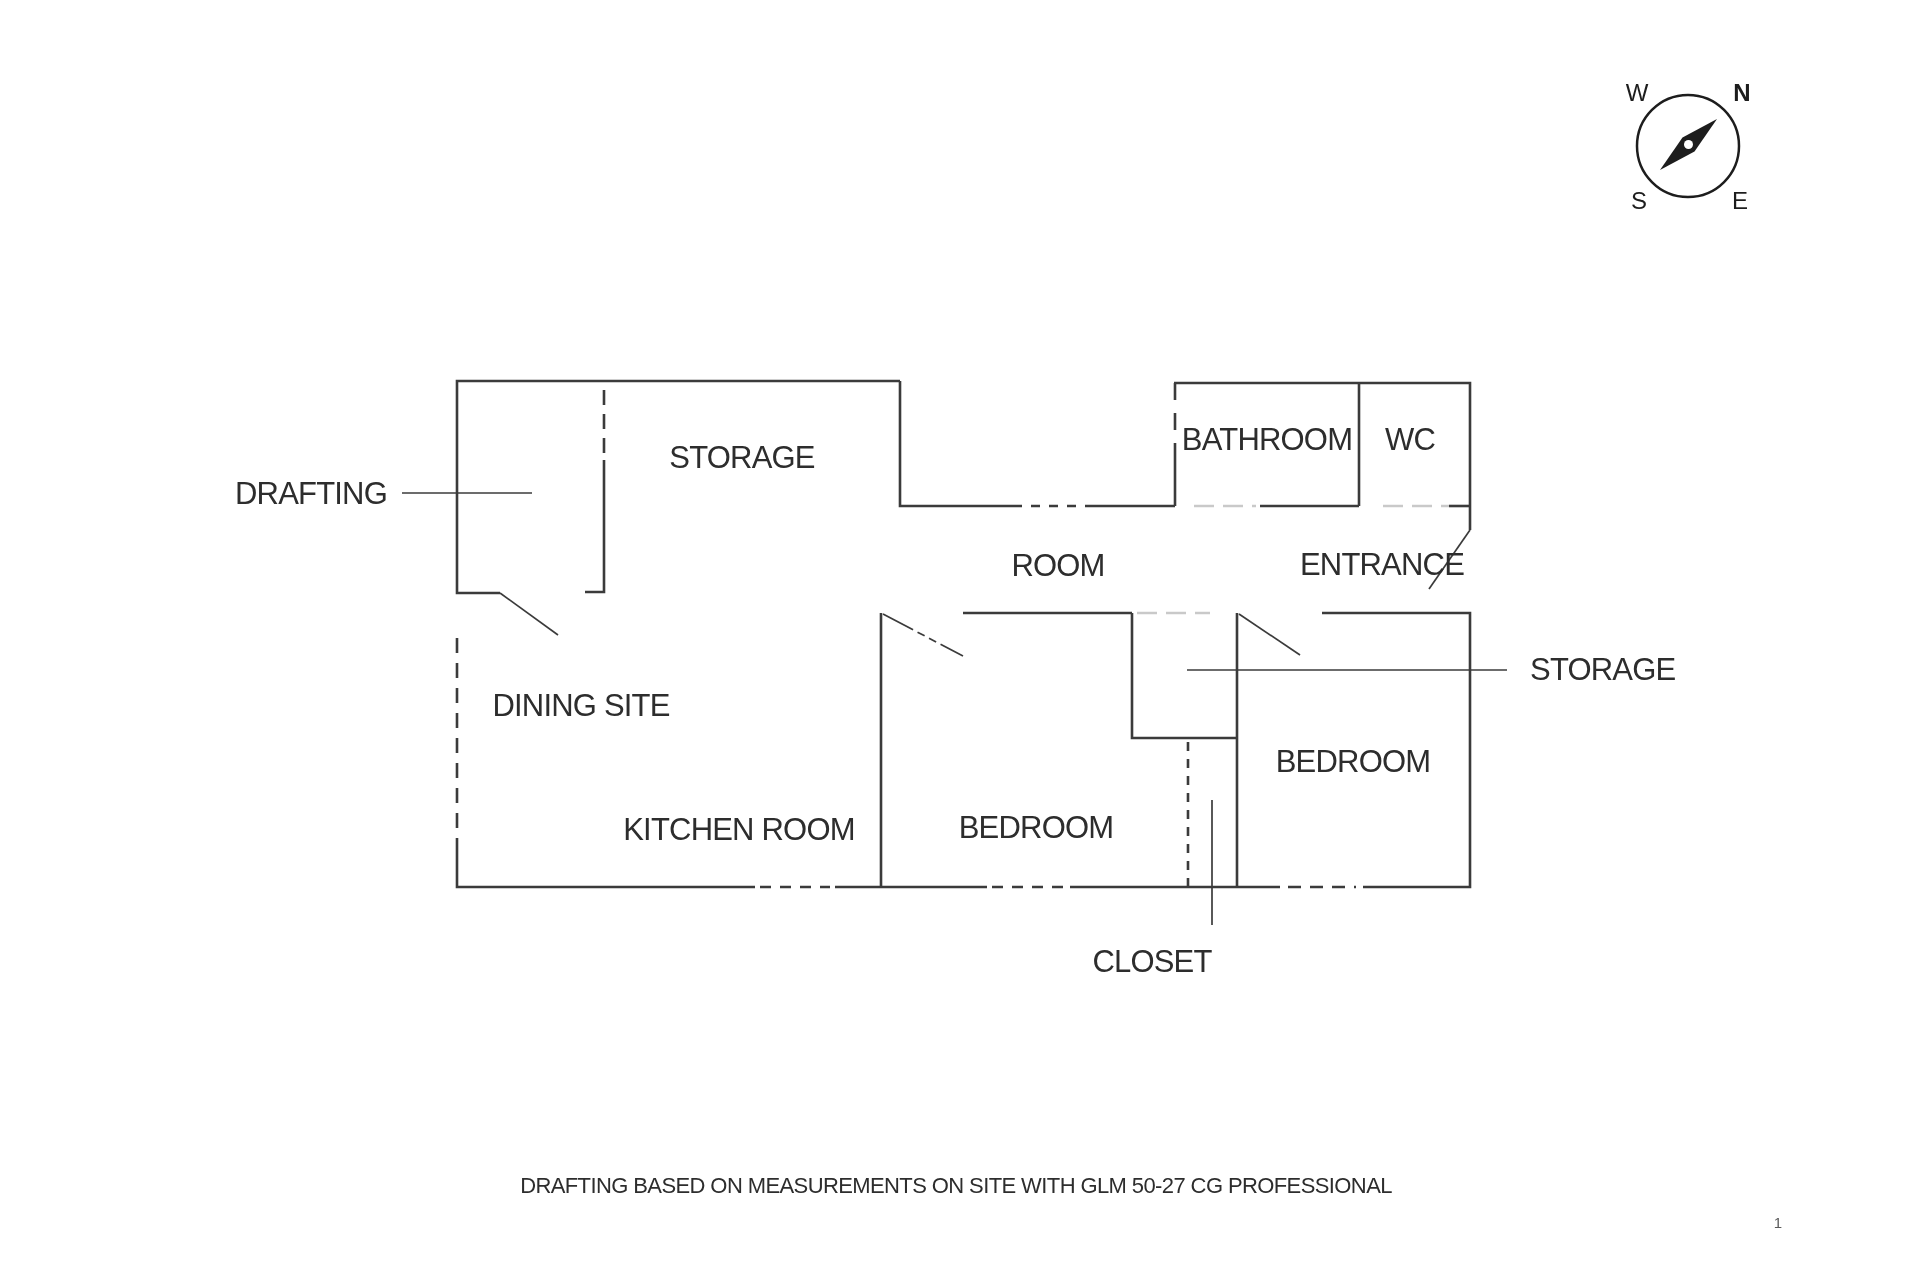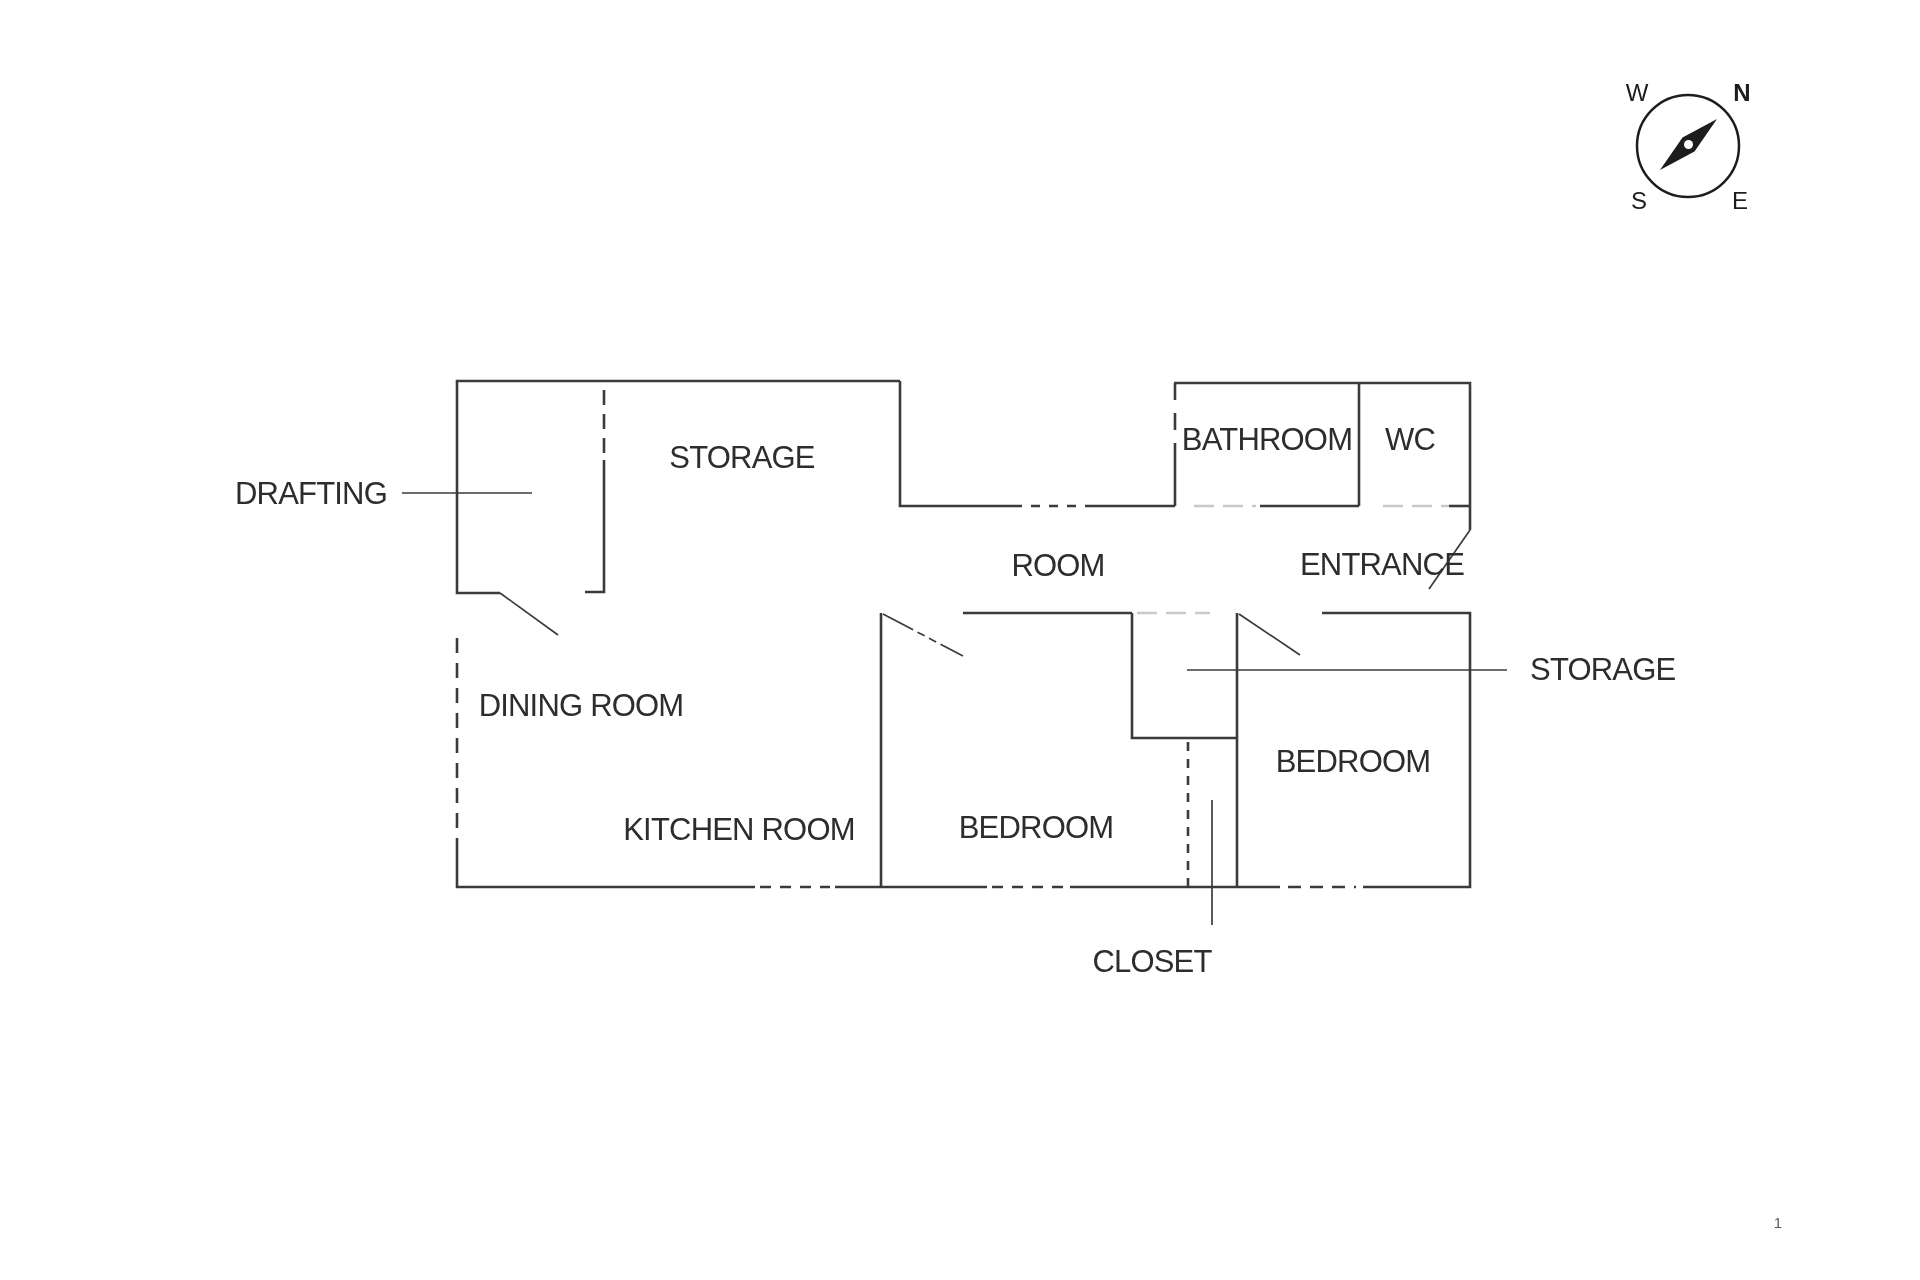--- a/index.html
+++ b/index.html
@@ -121,22 +121,23 @@
       <text class="compass-letter" x="1740" y="209" text-anchor="middle">E</text>
     </g>
   </svg>
 
   <div class="lbl" style="left:311px;top:494px">DRAFTING</div>
   <div class="lbl" style="left:742px;top:458px">STORAGE</div>
   <div class="lbl" style="left:1267px;top:440px">BATHROOM</div>
   <div class="lbl" style="left:1410px;top:440px">WC</div>
   <div class="lbl" style="left:1058px;top:566px">ROOM</div>
   <div class="lbl" style="left:1382px;top:565px">ENTRANCE</div>
-  <div class="lbl" style="left:581px;top:706px">DINING ROOM</div>
+  <div class="lbl" style="left:581px;top:706px">DINING SITE</div>
   <div class="lbl left-anchor" style="left:1530px;top:670px">STORAGE</div>
   <div class="lbl" style="left:739px;top:830px">KITCHEN ROOM</div>
   <div class="lbl" style="left:1036px;top:828px">BEDROOM</div>
   <div class="lbl" style="left:1353px;top:762px">BEDROOM</div>
   <div class="lbl" style="left:1152px;top:962px">CLOSET</div>
 
+  <div class="caption" style="left:956px;top:1186px">DRAFTING BASED ON MEASUREMENTS ON SITE WITH GLM 50-27 CG PROFESSIONAL</div>
   <div class="pagenum" style="left:1778px;top:1222px">1</div>
 
 </div>
 
 </body></html>

